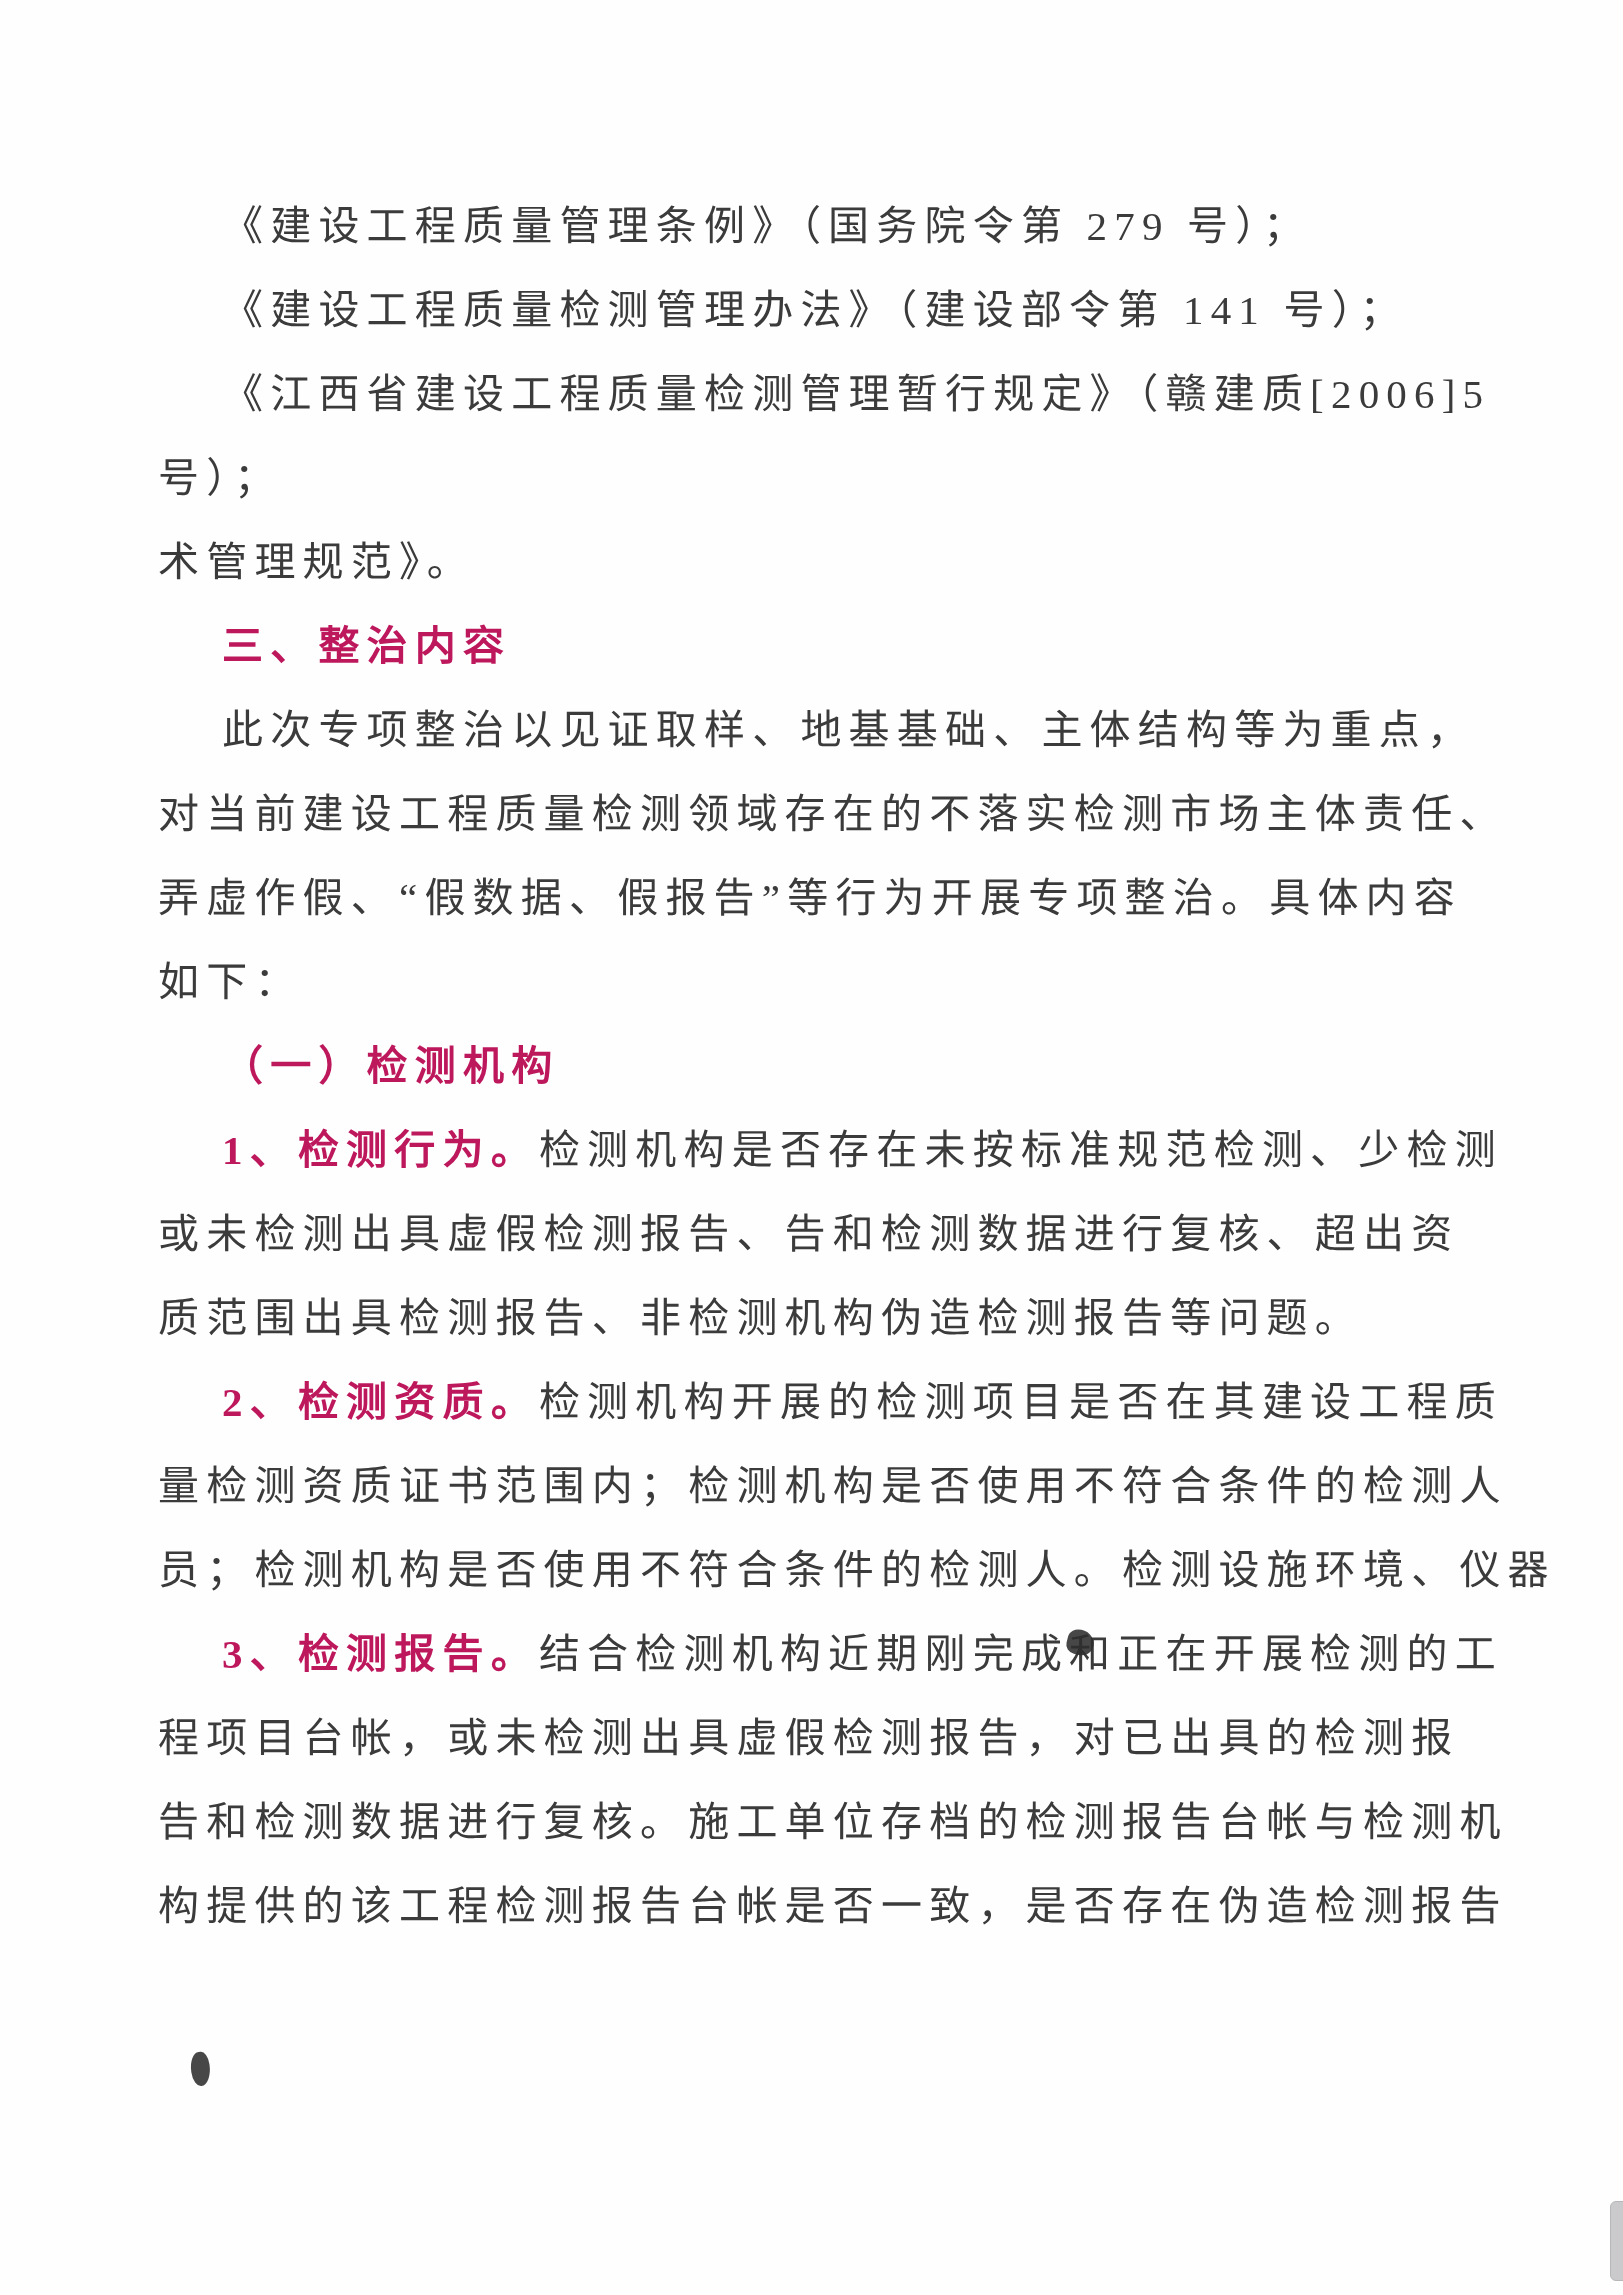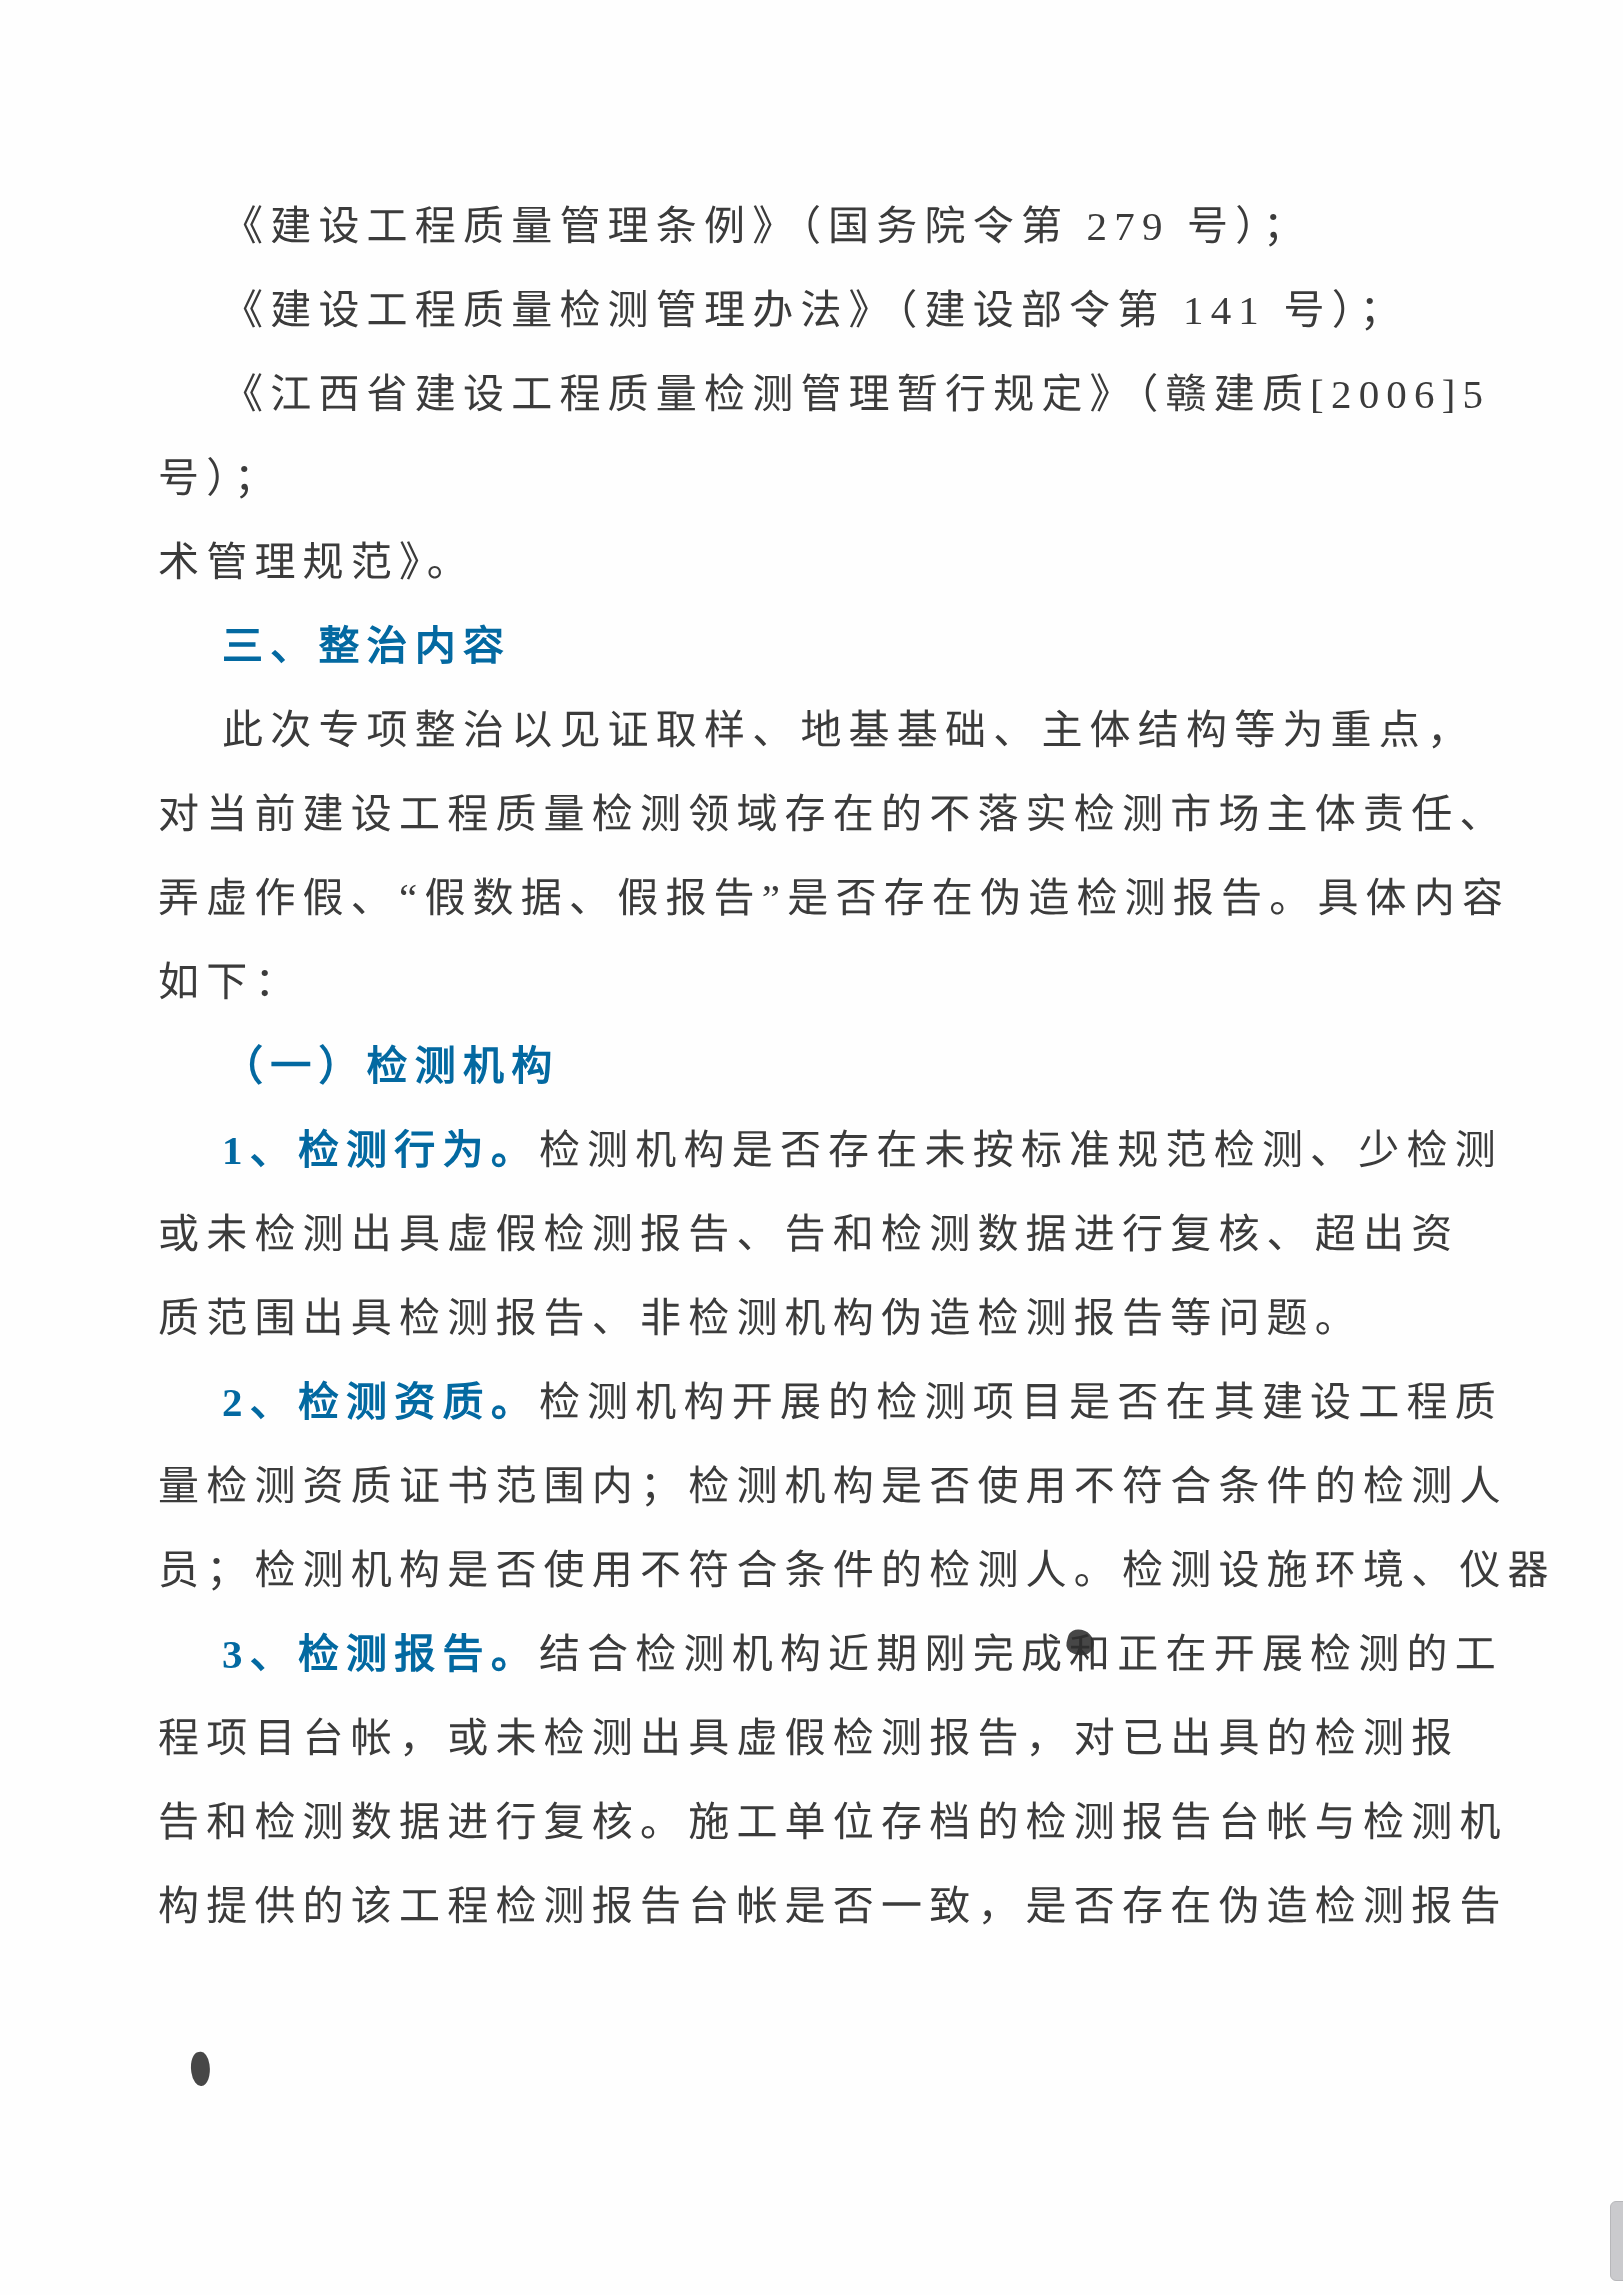--- a/index.html
+++ b/index.html
@@ -34,21 +34,21 @@
     font-size: 41px;
     letter-spacing: 7.2px;
     white-space: nowrap;
   }
   .line.indent {
     padding-left: 64px;
   }
   .line.heading .seg,
   .seg.bold {
     font-weight: bold;
-    color: #0369a1;
+    color: #be185d;
   }
   .seg {
     display: inline;
   }
   
   .smudge {
     position: absolute;
     background: #2e2e2e;
     opacity: 0.88;
   }
@@ -87,21 +87,21 @@
 <div class="page" style="background: rgb(254, 254, 254);">
   <div class="doc-text" id="doc-lines">
       <div class="line indent"><span class="seg">《建设工程质量管理条例》（国务院令第 279 号）；</span></div>
       <div class="line indent"><span class="seg">《建设工程质量检测管理办法》（建设部令第 141 号）；</span></div>
       <div class="line indent"><span class="seg">《江西省建设工程质量检测管理暂行规定》（赣建质[2006]5</span></div>
       <div class="line"><span class="seg">号）；</span></div>
       <div class="line"><span class="seg">术管理规范》。</span></div>
       <div class="line indent heading"><span class="seg bold">三、整治内容</span></div>
       <div class="line indent"><span class="seg">此次专项整治以见证取样、地基基础、主体结构等为重点，</span></div>
       <div class="line"><span class="seg">对当前建设工程质量检测领域存在的不落实检测市场主体责任、</span></div>
-      <div class="line"><span class="seg">弄虚作假、“假数据、假报告”是否存在伪造检测报告。具体内容</span></div>
+      <div class="line"><span class="seg">弄虚作假、“假数据、假报告”等行为开展专项整治。具体内容</span></div>
       <div class="line"><span class="seg">如下：</span></div>
       <div class="line indent heading"><span class="seg bold">（一）检测机构</span></div>
       <div class="line indent"><span class="seg bold">1、检测行为。</span><span class="seg">检测机构是否存在未按标准规范检测、少检测</span></div>
       <div class="line"><span class="seg">或未检测出具虚假检测报告、告和检测数据进行复核、超出资</span></div>
       <div class="line"><span class="seg">质范围出具检测报告、非检测机构伪造检测报告等问题。</span></div>
       <div class="line indent"><span class="seg bold">2、检测资质。</span><span class="seg">检测机构开展的检测项目是否在其建设工程质</span></div>
       <div class="line"><span class="seg">量检测资质证书范围内；检测机构是否使用不符合条件的检测人</span></div>
       <div class="line"><span class="seg">员；检测机构是否使用不符合条件的检测人。检测设施环境、仪器</span></div>
       <div class="line indent"><span class="seg bold">3、检测报告。</span><span class="seg">结合检测机构近期刚完成和正在开展检测的工</span></div>
       <div class="line"><span class="seg">程项目台帐，或未检测出具虚假检测报告，对已出具的检测报</span></div>

